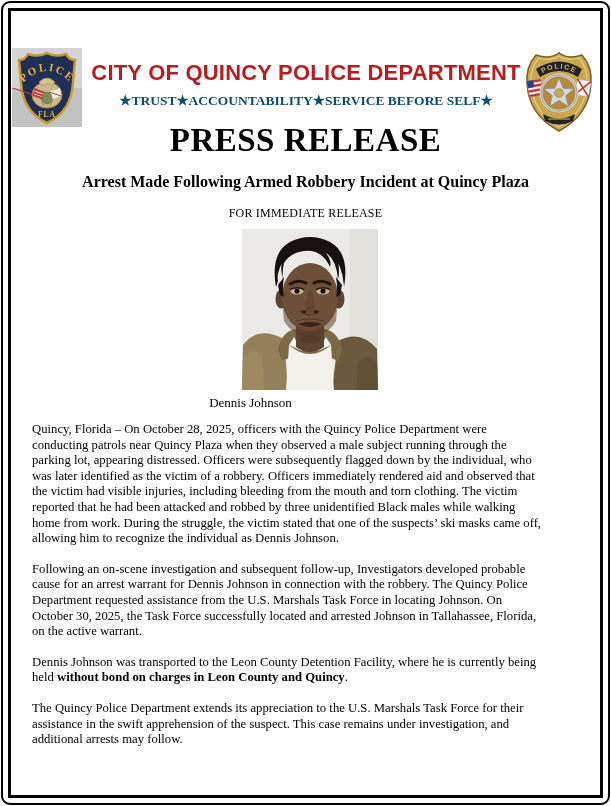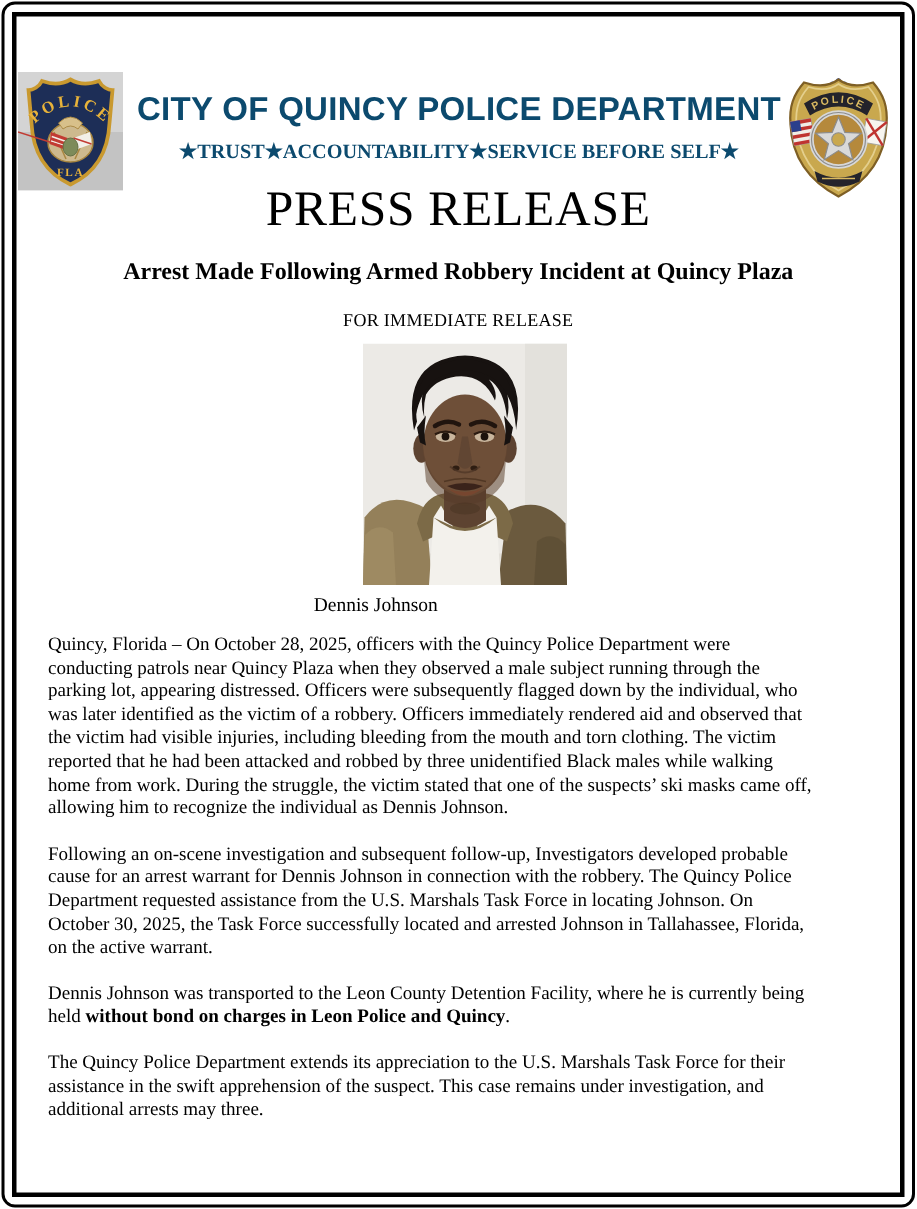--- a/index.html
+++ b/index.html
@@ -24,34 +24,34 @@
   }
   .abs{position:absolute;}
   .badge-left{left:12px;top:48px;width:70px;height:79px;}
   .badge-right{left:519px;top:46px;width:80px;height:88px;}
   .header-text{left:91px;top:60px;width:430px;text-align:center;}
   .dept-title{
     font-family:"Liberation Sans",sans-serif;
     font-weight:bold;
     font-size:22px;
     letter-spacing:0.2px;
-    color:#0c4a6e;
+    color:#b91c1c;
     white-space:nowrap;
   }
   .motto{
     font-family:"Liberation Serif",serif;
     font-weight:bold;
     font-size:13.5px;
     color:#0c4a6e;
     margin-top:6px;
     white-space:nowrap;
   }
   .press-title{
     left:0;top:122px;width:611px;text-align:center;
-    font-weight:normal;font-size:33px;letter-spacing:0.5px;
+    font-weight:bold;font-size:33px;letter-spacing:0.5px;
   }
   .headline{
     left:0;top:173px;width:611px;text-align:center;
     font-weight:bold;font-size:16px;
   }
   .release-line{
     left:0;top:206px;width:611px;text-align:center;
     font-size:12px;letter-spacing:0.2px;
   }
   .photo{left:242px;top:229px;width:136px;height:161px;}
@@ -202,17 +202,17 @@
 
       <ellipse cx="68" cy="110" rx="10" ry="4" fill="#43301f" opacity="0.4"></ellipse>
     </svg>
   </div>
 
   <div class="abs caption">Dennis Johnson</div>
 
   <div class="abs body-text">
     <p>Quincy, Florida – On October 28, 2025, officers with the Quincy Police Department were conducting patrols near Quincy Plaza when they observed a male subject running through the parking lot, appearing distressed. Officers were subsequently flagged down by the individual, who was later identified as the victim of a robbery. Officers immediately rendered aid and observed that the victim had visible injuries, including bleeding from the mouth and torn clothing. The victim reported that he had been attacked and robbed by three unidentified Black males while walking home from work. During the struggle, the victim stated that one of the suspects’ ski masks came off, allowing him to recognize the individual as Dennis Johnson.</p>
     <p>Following an on-scene investigation and subsequent follow-up, Investigators developed probable cause for an arrest warrant for Dennis Johnson in connection with the robbery. The Quincy Police Department requested assistance from the U.S. Marshals Task Force in locating Johnson. On October 30, 2025, the Task Force successfully located and arrested Johnson in Tallahassee, Florida, on the active warrant.</p>
-    <p><span>Dennis Johnson was transported to the Leon County Detention Facility, where he is currently being held </span><strong>without bond on charges in Leon Police and Quincy</strong><span>.</span></p>
-    <p>The Quincy Police Department extends its appreciation to the U.S. Marshals Task Force for their assistance in the swift apprehension of the suspect. This case remains under investigation, and additional arrests may three.</p>
+    <p><span>Dennis Johnson was transported to the Leon County Detention Facility, where he is currently being held </span><strong>without bond on charges in Leon County and Quincy</strong><span>.</span></p>
+    <p>The Quincy Police Department extends its appreciation to the U.S. Marshals Task Force for their assistance in the swift apprehension of the suspect. This case remains under investigation, and additional arrests may follow.</p>
   </div>
 
 </div>
 
 </body></html>

